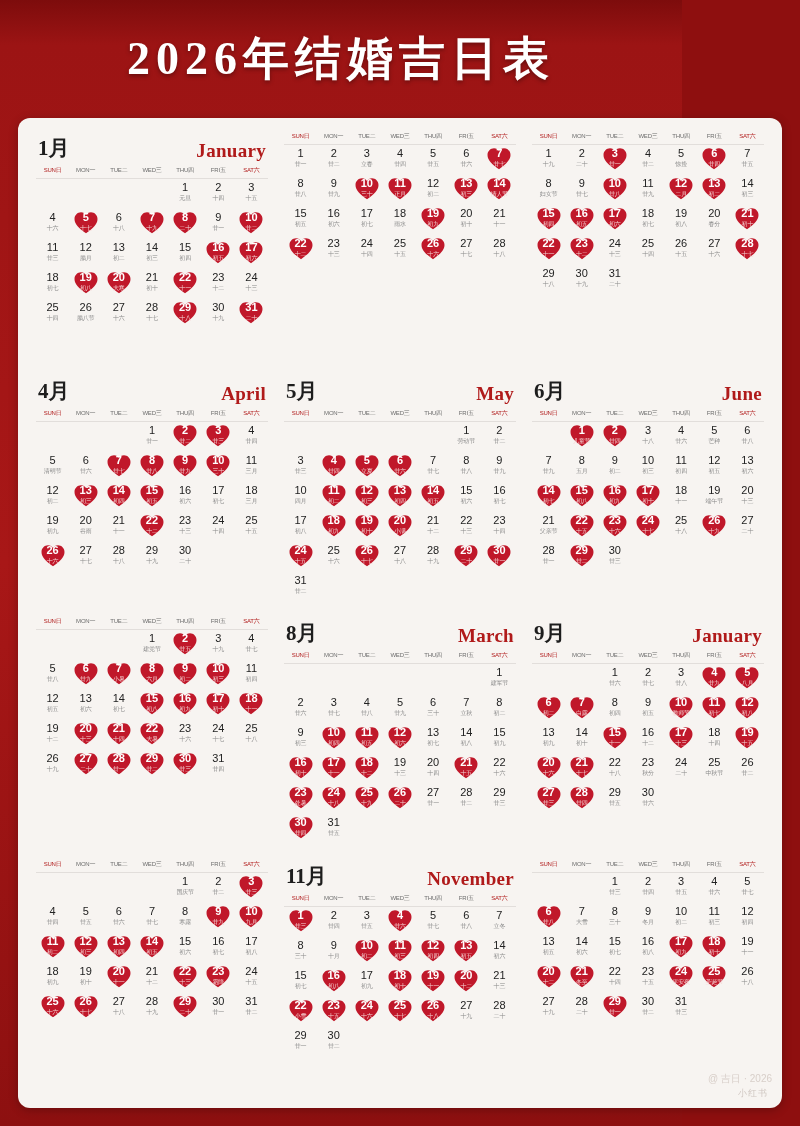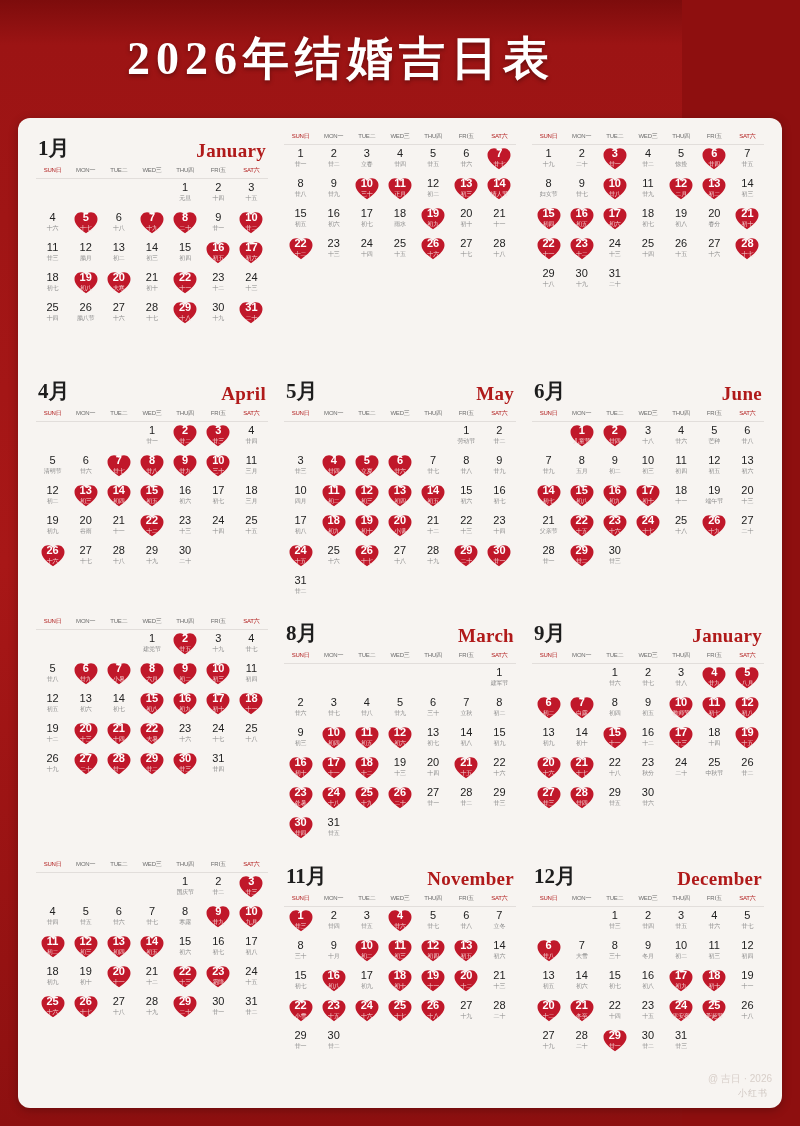--- a/index.html
+++ b/index.html
@@ -2325,24 +2325,20 @@
               <span class="num">29</span>
               <span class="lunar">廿一</span>
             </div>
             <div class="cell">
               <span class="num">30</span>
               <span class="lunar">廿二</span>
             </div>
           </div>
         </div>
         <div class="month">
-          <div class="m-head">
-            <span class="m-cn">12月</span>
-            <span class="m-en">December</span>
-          </div>
           <div class="dow">
             <span class="sun">SUN日</span>
             <span class="">MON一</span>
             <span class="">TUE二</span>
             <span class="">WED三</span>
             <span class="">THU四</span>
             <span class="">FRI五</span>
             <span class="sat">SAT六</span>
           </div>
           <div class="days">

